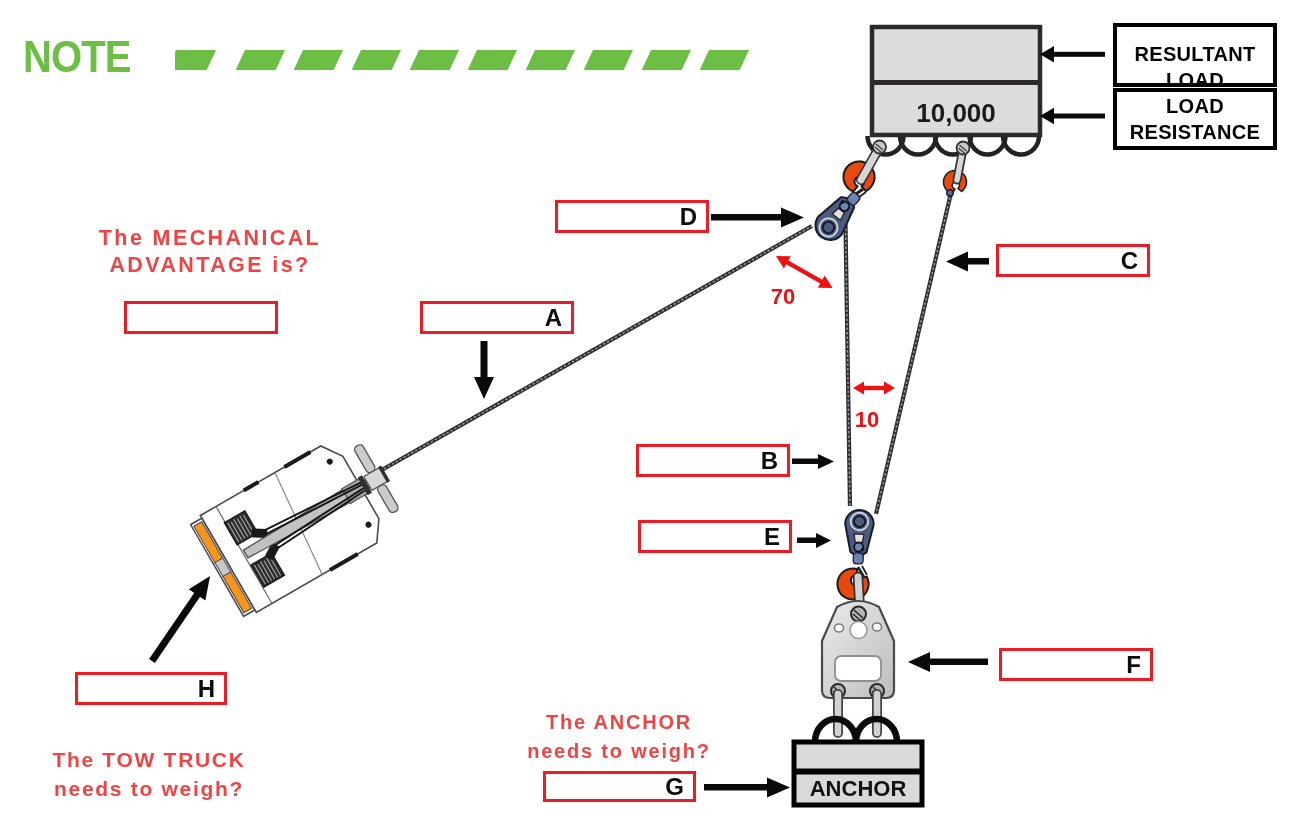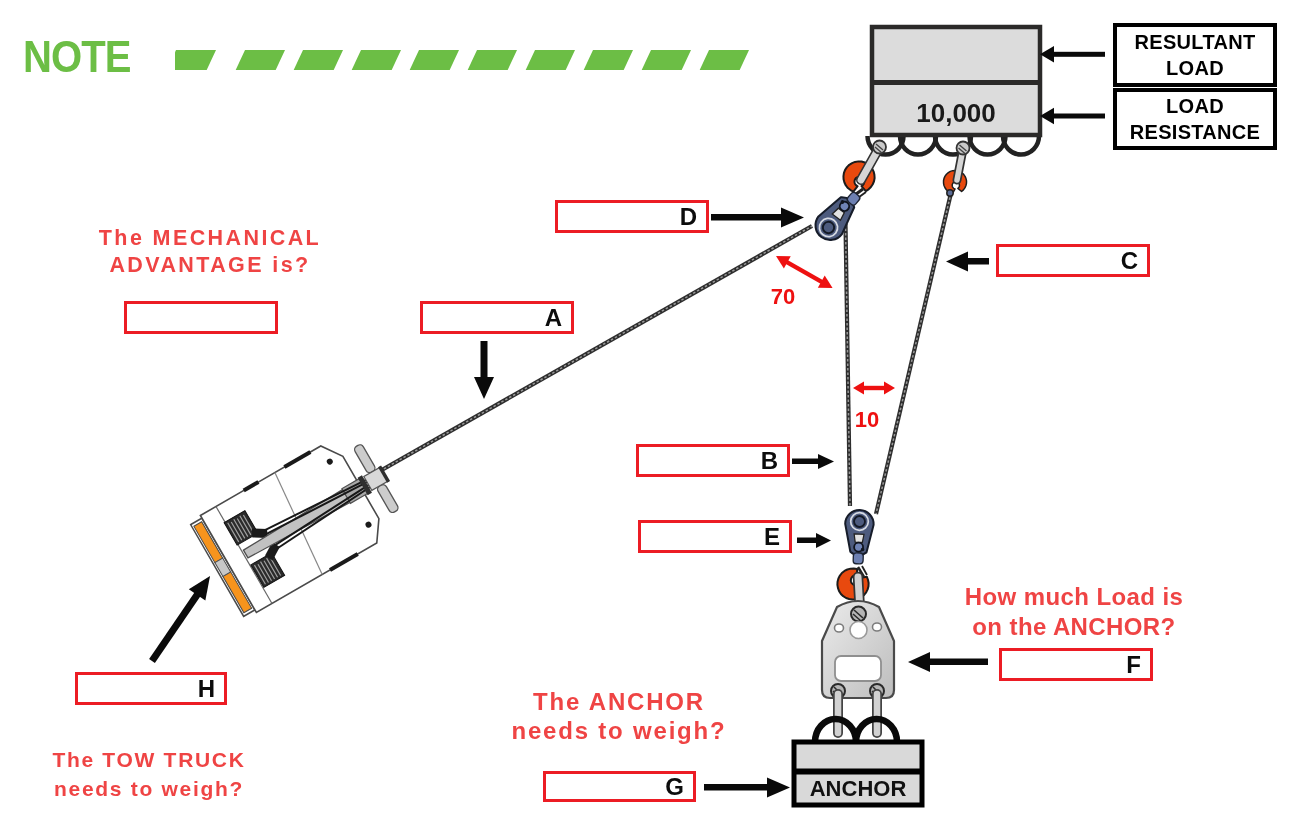--- a/index.html
+++ b/index.html
@@ -235,22 +235,21 @@
   <div class="redbox" style="left:420px;top:301px;">A</div>
   <div class="redbox" style="left:555px;top:200px;">D</div>
   <div class="redbox" style="left:996px;top:244px;">C</div>
   <div class="redbox" style="left:636px;top:444px;">B</div>
   <div class="redbox" style="left:638px;top:520px;">E</div>
   <div class="redbox" style="left:999px;top:648px;">F</div>
   <div class="redbox" style="left:543px;top:771px;width:153px;height:31px;line-height:25.5px;padding-right:9px;">G</div>
   <div class="redbox" style="left:75px;top:672px;width:152px;">H</div>
 
   <div class="abs" style="left:1113px;top:23px;width:164px;height:64px;border:4px solid #000;box-sizing:border-box;
-       font-weight:bold;font-size:20px;line-height:26px;text-align:center;color:#000;padding-top:2px;letter-spacing:0.3px;">RESULTANT<br>LOAD</div>
+       font-weight:bold;font-size:20px;line-height:26px;text-align:center;color:#000;padding-top:14px;letter-spacing:0.3px;">RESULTANT<br>LOAD</div>
   <div class="abs" style="left:1113px;top:88px;width:164px;height:62px;border:4px solid #000;box-sizing:border-box;
        font-weight:bold;font-size:20px;line-height:26px;text-align:center;color:#000;padding-top:1px;letter-spacing:0.3px;">LOAD<br>RESISTANCE</div>
 
   <div class="lbl" id="t1" style="left:94px;top:225px;width:232px;font-size:21.5px;line-height:26.5px;letter-spacing:2.4px;">The MECHANICAL<br>ADVANTAGE is?</div>
-  <div class="lbl" id="t2" style="left:959px;top:582px;width:230px;font-size:24px;line-height:30px;letter-spacing:0.4px;">How much Load is<br>on the ANCHOR?</div>
-  <div class="lbl" id="t3" style="left:504px;top:687px;width:230px;font-size:24px;line-height:29px;letter-spacing:1.8px;">The ANCHOR<br>needs to weigh?</div>
+  <div class="lbl" id="t3" style="left:504px;top:708px;width:230px;font-size:20px;line-height:29px;letter-spacing:1.8px;">The ANCHOR<br>needs to weigh?</div>
   <div class="lbl" id="t4" style="left:34px;top:726px;width:230px;font-size:21px;line-height:29px;letter-spacing:1.7px;margin-top:19px;">The TOW TRUCK<br>needs to weigh?</div>
 
 </div>
 
 </body></html>

